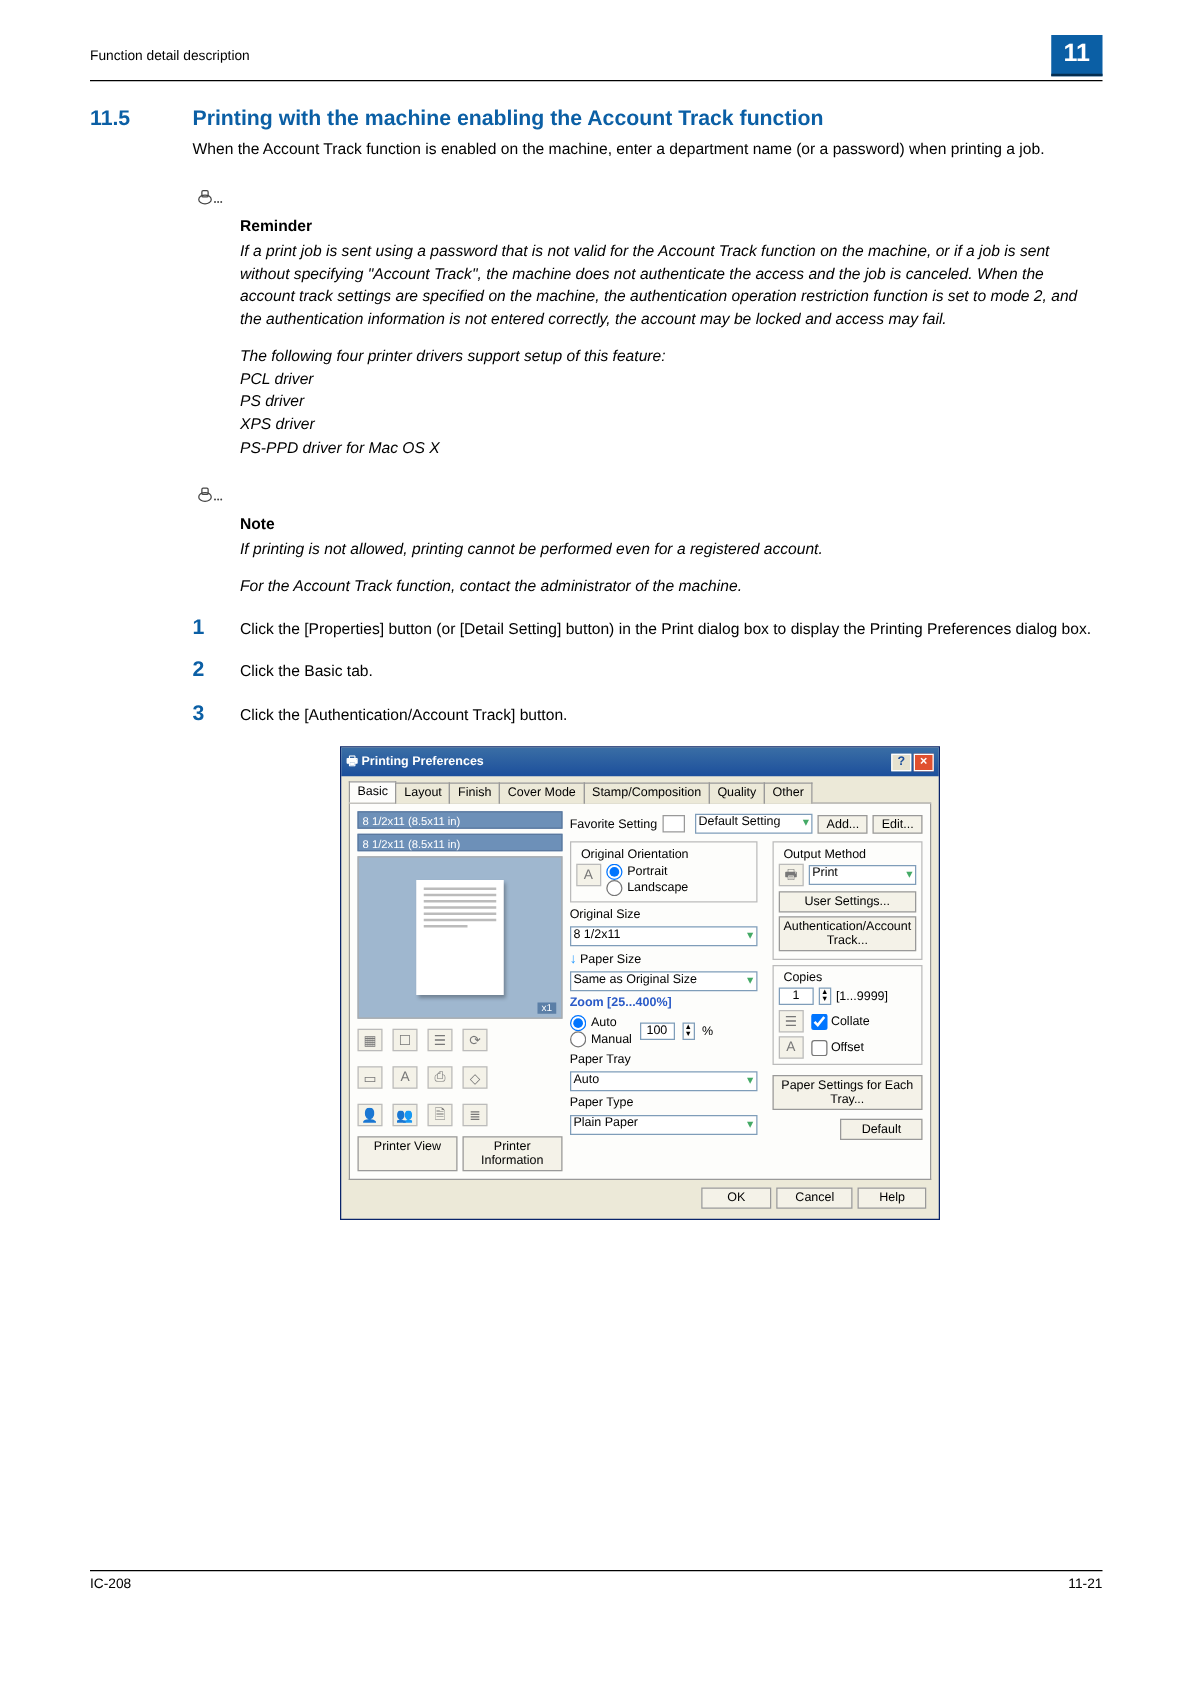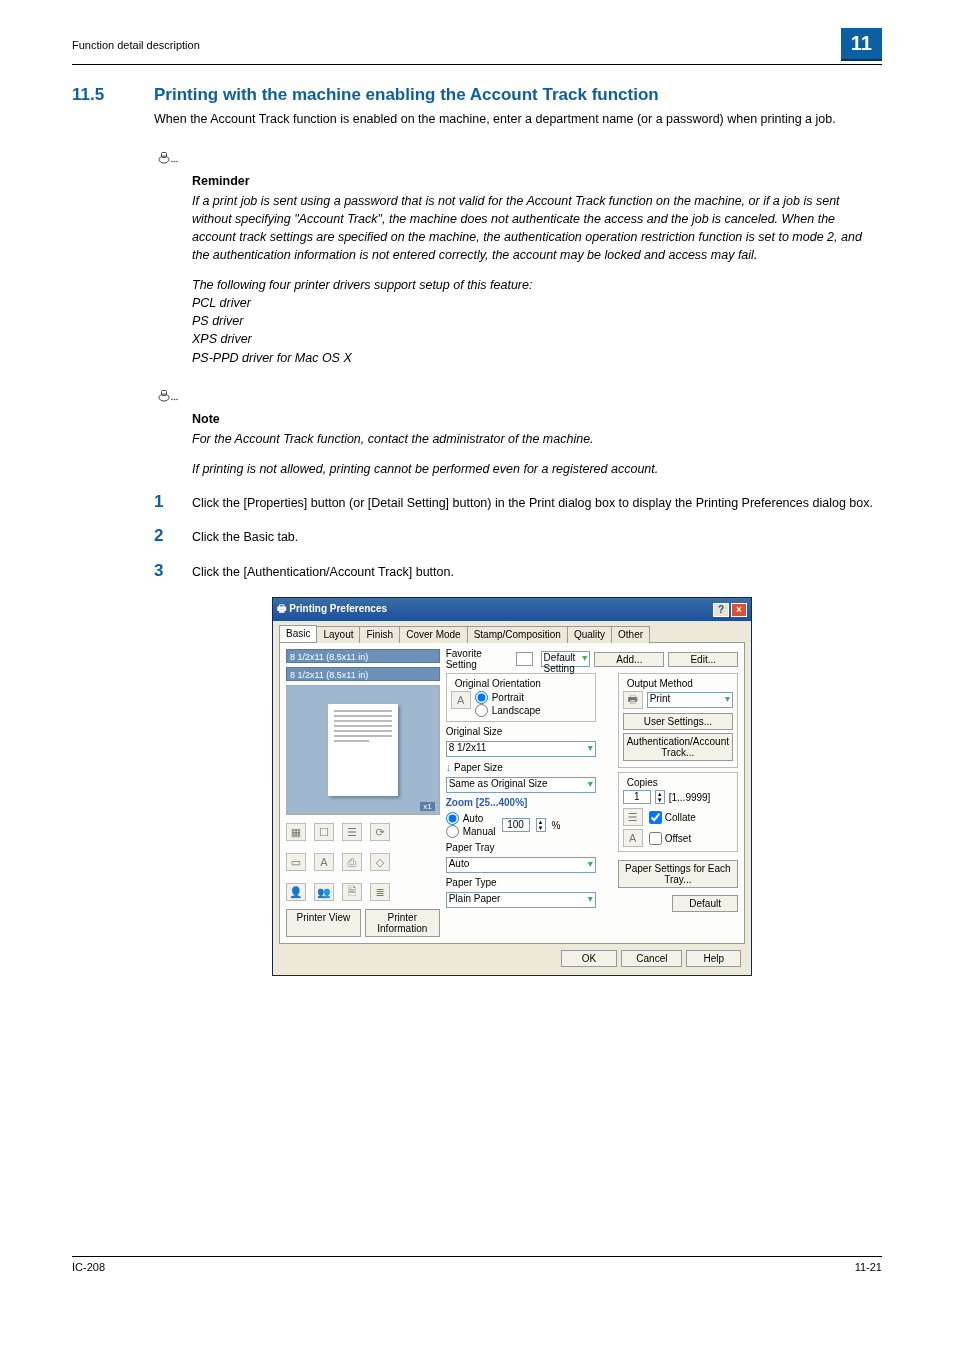--- a/index.html
+++ b/index.html
@@ -76,22 +76,22 @@
   .paper .ln { height:2px; background:#bbb; margin-bottom:3px; }
   .x1 { position:absolute; bottom:3px; right:4px; background:#5b7fa7;color:#fff;font-size:8px;padding:0 3px;}
   .iconrow { display:flex; gap:8px; padding:4px 0;}
   .icn { width:20px;height:18px;border:1px solid #bbb;background:#f4f2e8; display:flex;align-items:center;justify-content:center;font-size:11px;color:#777;}
   .btnrow { display:flex; gap:4px; }
   .wbtn { flex:1; border:1px solid #999; background:#f4f2e8; font-size:10px; text-align:center; padding:2px 0;}
   .rightcol { flex:1; display:flex; flex-direction:column; gap:4px;}
   .favrow { display:flex; align-items:center; gap:4px; font-size:10px;height:20px;}
   .select { border:1px solid #7f9db9; background:#fff; height:16px; font-size:10px; padding:0 14px 0 2px; position:relative; }
   .select::after{content:"▾";position:absolute;right:2px;top:0;color:#4a6;}
-  .sbtn { border:1px solid #999; background:#f4f2e8; font-size:10px; padding:1px 21px;}
-  .twocol { display:flex; gap:22px; }
+  .sbtn { border:1px solid #999; background:#f4f2e8; font-size:10px; padding:1px 6px;}
+  .twocol { display:flex; gap:12px; }
   .colA{ width:150px; display:flex; flex-direction:column; gap:4px;}
   .colB{ flex:1; display:flex; flex-direction:column; gap:4px;}
   .fieldset { border:1px solid #bbb; padding:4px; font-size:10px;}
   .fs-title { margin:-9px 0 2px 2px; background:#fdfdfb; display:inline-block; padding:0 2px; font-size:10px;}
   .radio-row{display:flex;align-items:center;gap:4px;font-size:10px;}
   .bluearrow{color:#29f;font-size:11px;}
   .bluelink{color:#2a5ac7;font-weight:bold;}
   .lbl{font-size:10px;}
   .numbox{border:1px solid #7f9db9;background:#fff;width:28px;height:14px;font-size:10px;text-align:center;}
   .spinner{display:inline-block;width:10px;height:14px;border:1px solid #7f9db9;font-size:6px;line-height:6px;text-align:center;}
@@ -148,22 +148,22 @@
     <svg class="lock-svg" viewBox="0 0 40 30">
         <ellipse cx="12" cy="20" rx="10" ry="7" fill="none" stroke="#444" stroke-width="2"></ellipse>
         <rect x="7" y="6" width="10" height="10" rx="2" fill="none" stroke="#444" stroke-width="2"></rect>
         <circle cx="28" cy="24" r="1.6" fill="#444"></circle>
         <circle cx="33" cy="24" r="1.6" fill="#444"></circle>
         <circle cx="38" cy="24" r="1.6" fill="#444"></circle>
       </svg>
   </div>
   <div class="indent-l2">
     <div class="callout-label">Note</div>
+    <div class="callout-body">If printing is not allowed, printing cannot be performed even for a registered account.</div>
     <div class="callout-body">For the Account Track function, contact the administrator of the machine.</div>
-    <div class="callout-body">If printing is not allowed, printing cannot be performed even for a registered account.</div>
   </div>
 
 
   <div class="step-row">
     <div class="step-num">1</div>
     <div class="step-body">Click the [Properties] button (or [Detail Setting] button) in the Print dialog box to display the Printing Preferences dialog box.</div>
   </div>
   <div class="step-row">
     <div class="step-num">2</div>
     <div class="step-body">Click the Basic tab.</div>

